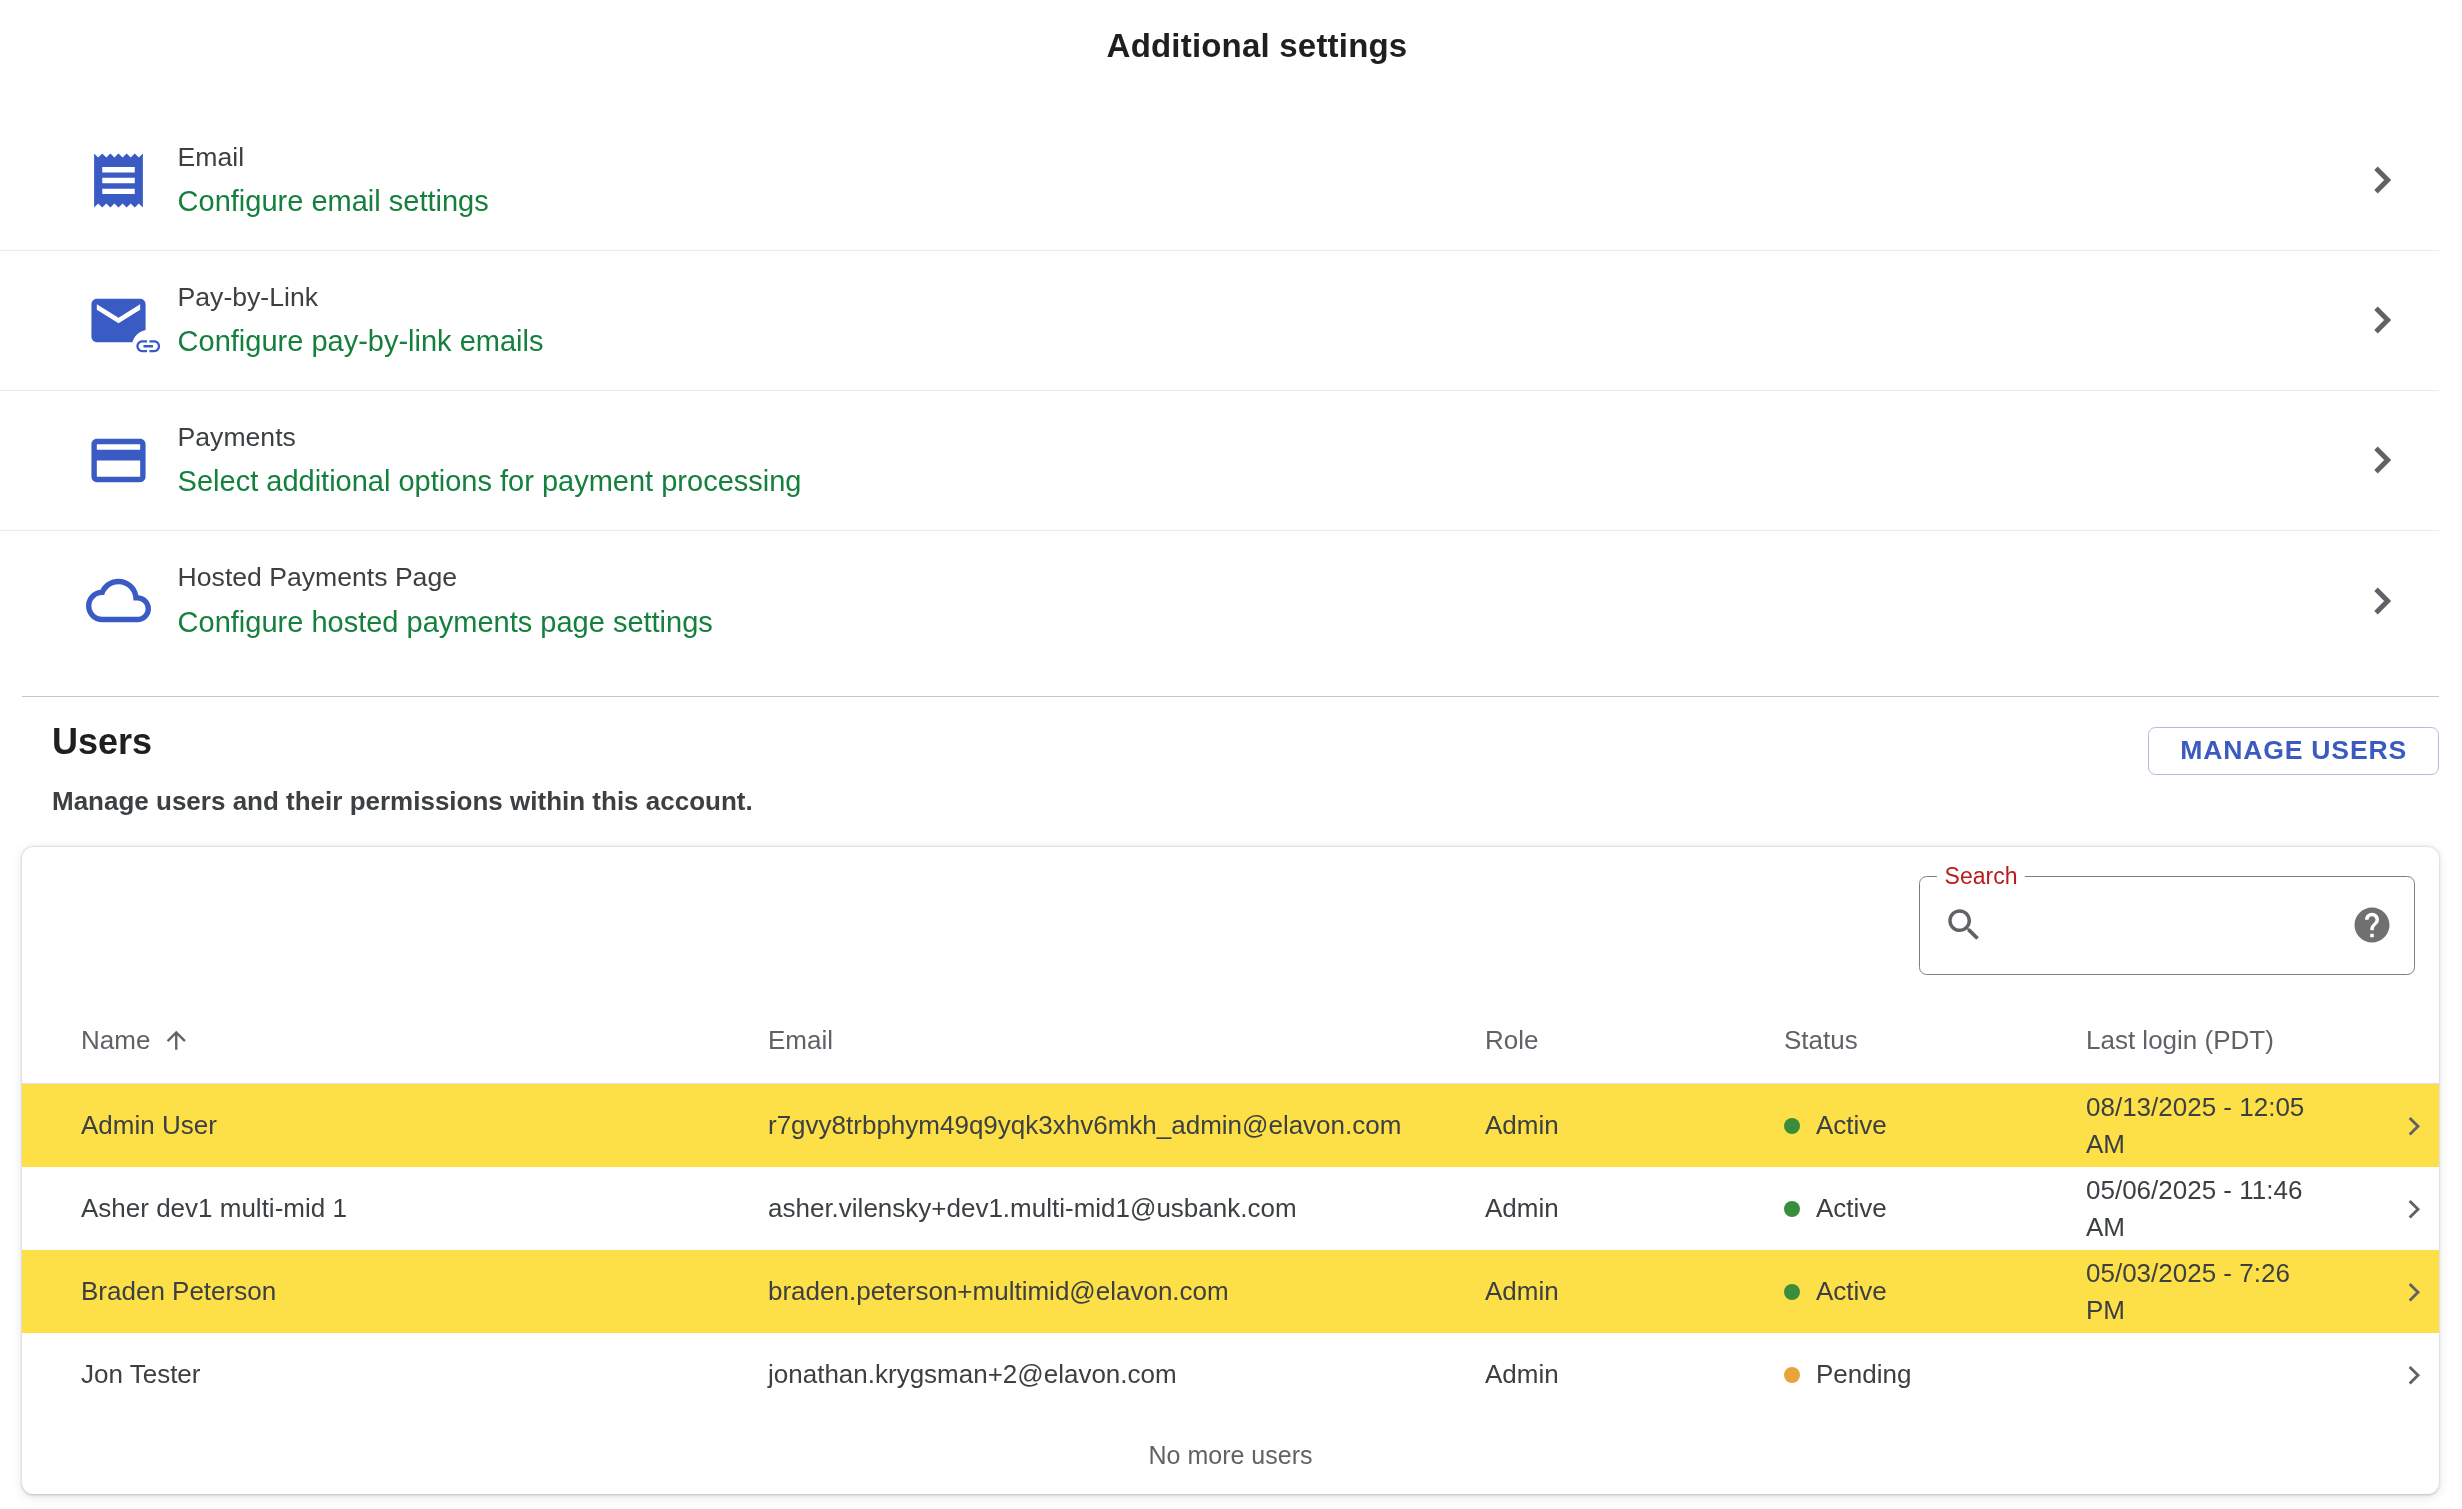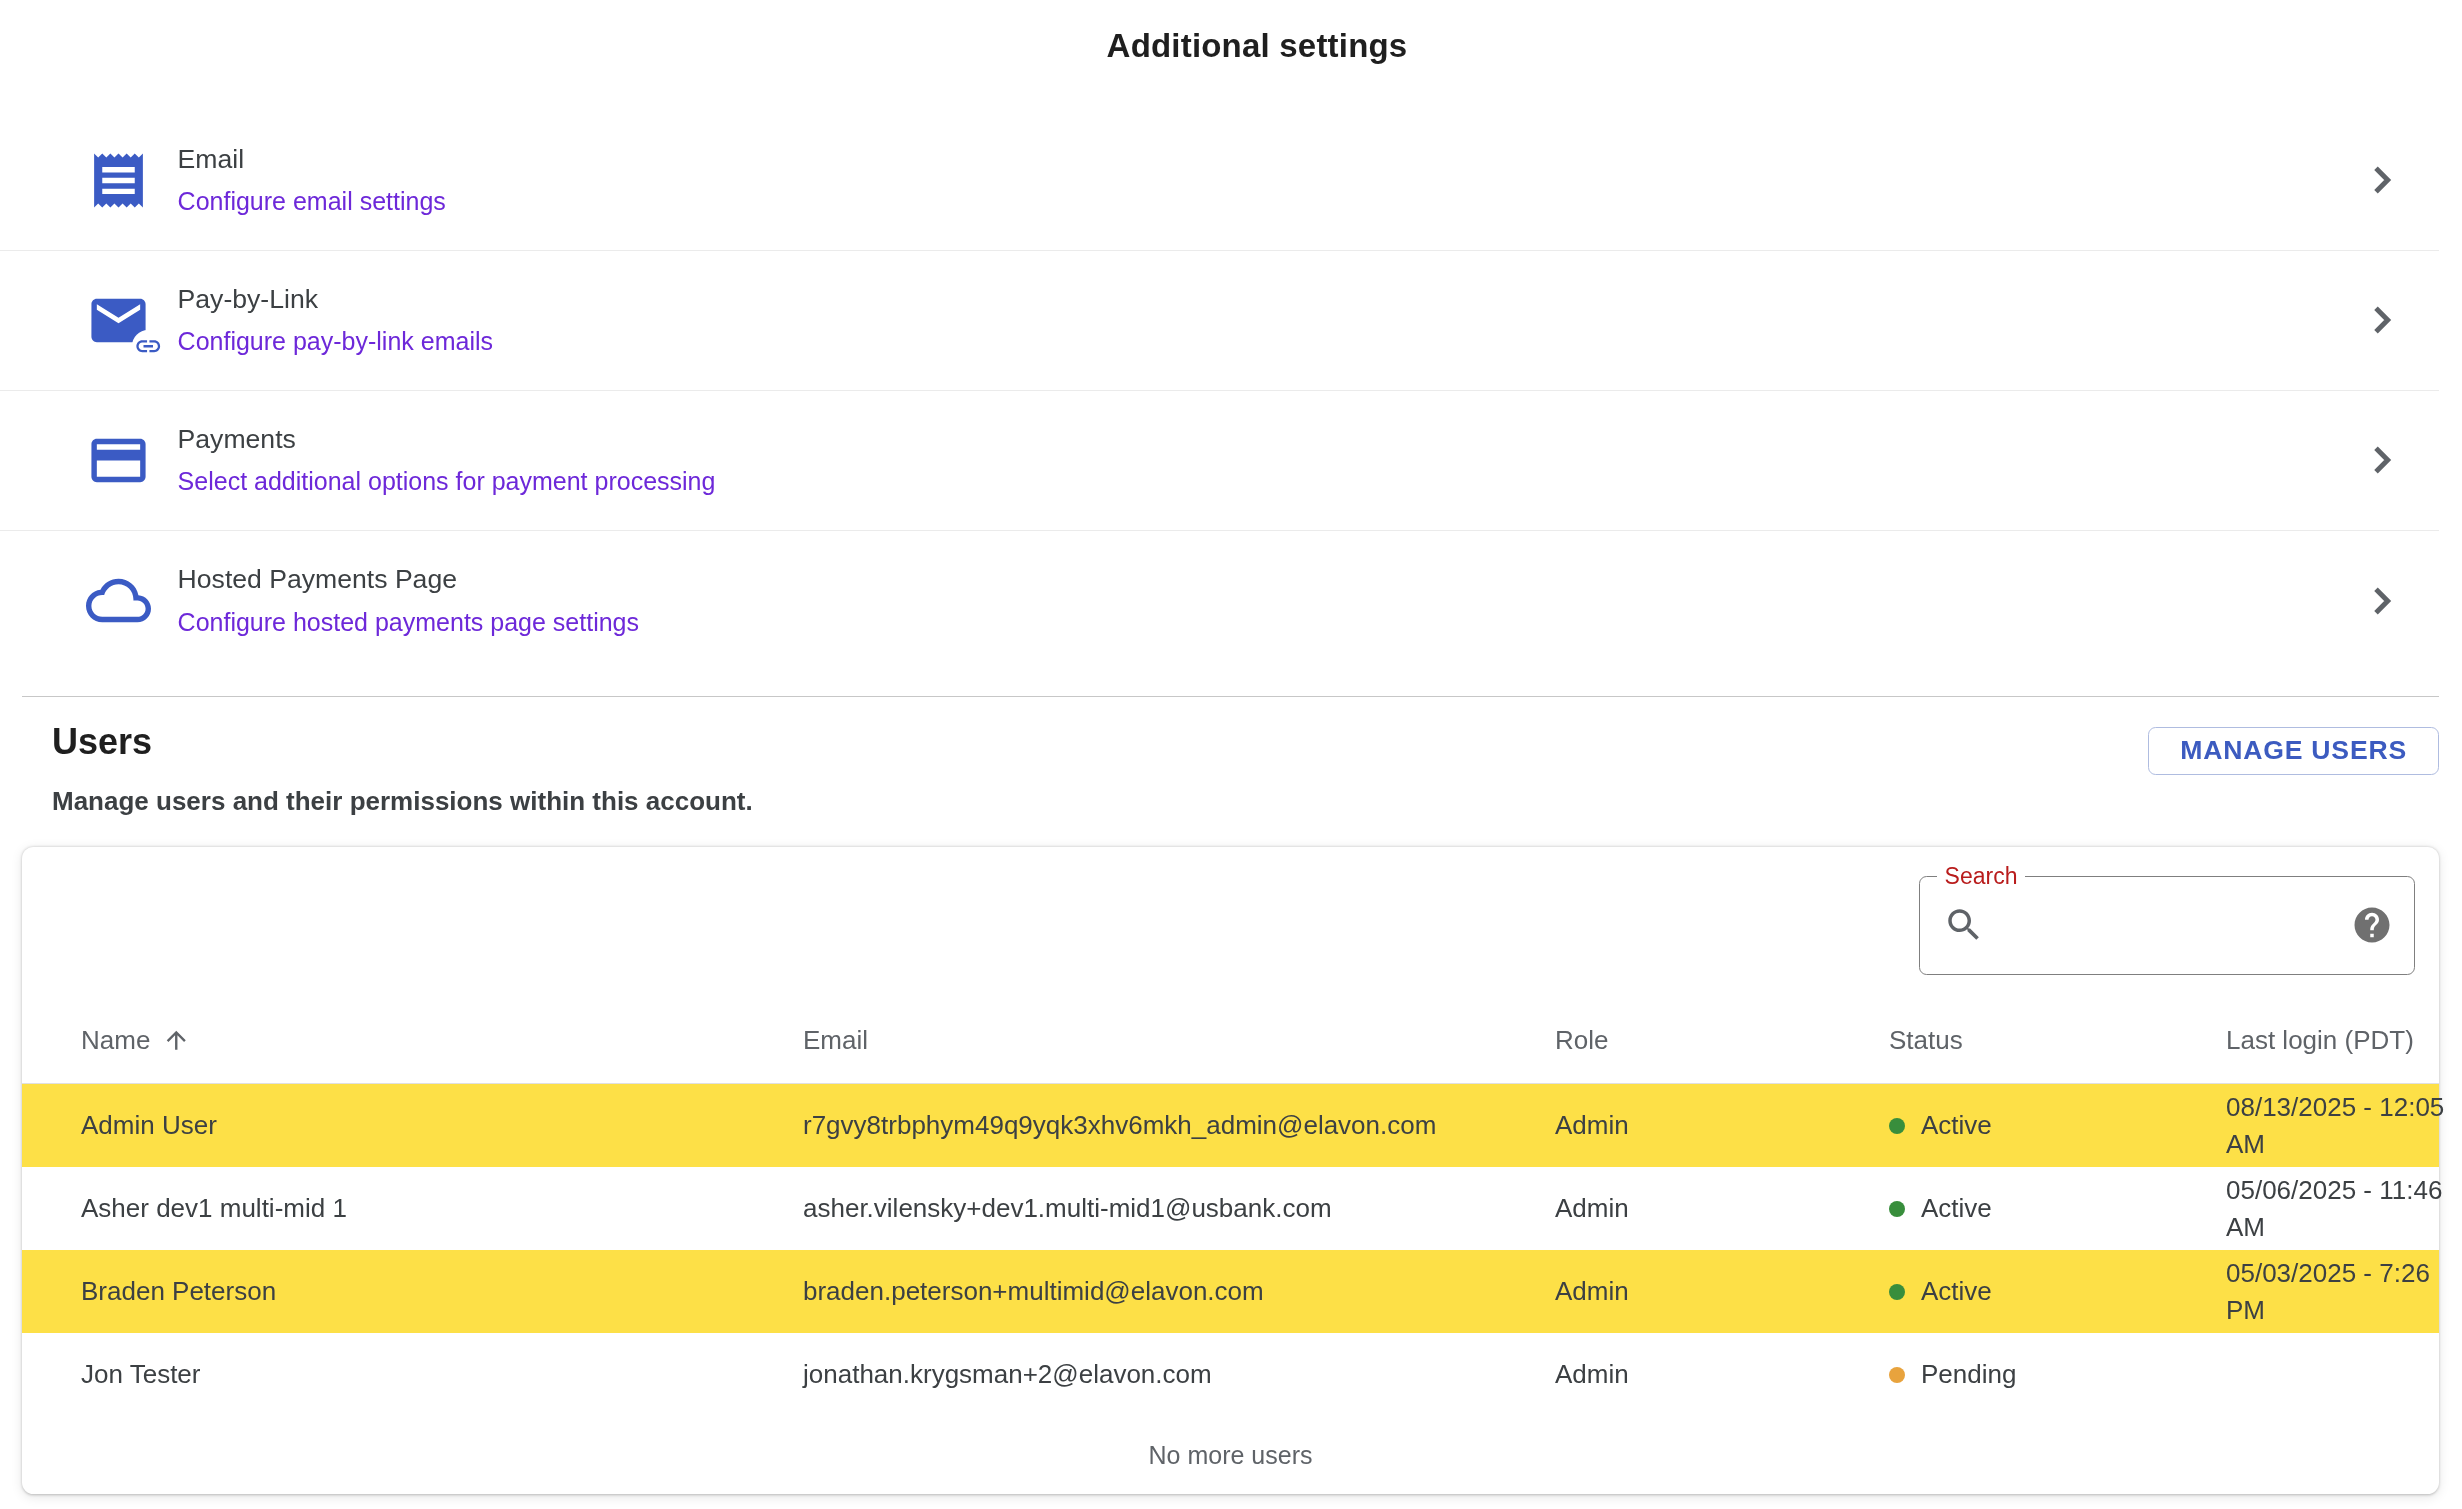--- a/index.html
+++ b/index.html
@@ -28,21 +28,21 @@
   .icon-wrap { width:65px; height:65px; color:#3b5bc4; position:relative; flex:none; }
   .icon-wrap svg { width:65px; height:65px; display:block; }
   .link-badge {
     position:absolute; right:-13.3px; bottom:-9.5px;
     width:32px; height:32px; background:#ffffff; border-radius:50%;
     display:flex; align-items:center; justify-content:center;
   }
   .link-badge svg { width:28.5px; height:28.5px; }
   .row-texts { margin-left:26.6px; }
   .row-title { font-size:26.6px; color:#3c4043; }
-  .row-sub   { font-size:25px; color:#6d28d9; margin-top:12.3px; }
+  .row-sub   { font-size:29px; color:#15803d; margin-top:12.3px; }
   .row-chev  { margin-left:auto; margin-right:38px; color:#5f6368; }
   .row-chev svg { width:40px; height:40px; display:block; }
 
   
   .users-section {
     margin:25px 23px 0 22px;
     border-top:1.9px solid #c7c7c7;
     padding-top:19px;
   }
   .users-header {
@@ -87,21 +87,20 @@
     font-family:inherit; font-size:26.6px; color:#202124;
   }
   .help-icon { position:absolute; right:21px; top:27.5px; width:42px; height:42px; color:#707070; cursor:pointer; }
 
   
   .tbl-grid {
     display:grid;
     grid-template-columns:687px 717px 299px 302px 313px 1fr;
     align-items:center;
     padding:0 28.5px 0 59px;
-    gap:35px;
   }
   .tbl-header {
     height:87px;
     border-bottom:0.9px solid #e0e0e0;
     color:#5f6368; font-size:26px;
   }
   .th-name { display:flex; align-items:center; gap:11.4px; cursor:pointer; }
   .sort-icon { width:28.5px; height:28.5px; color:#5f6368; }
   .sort-icon svg { width:100%; height:100%; display:block; }
   .tbl-row { height:83px; font-size:26px; color:#3c4043; cursor:pointer; }

